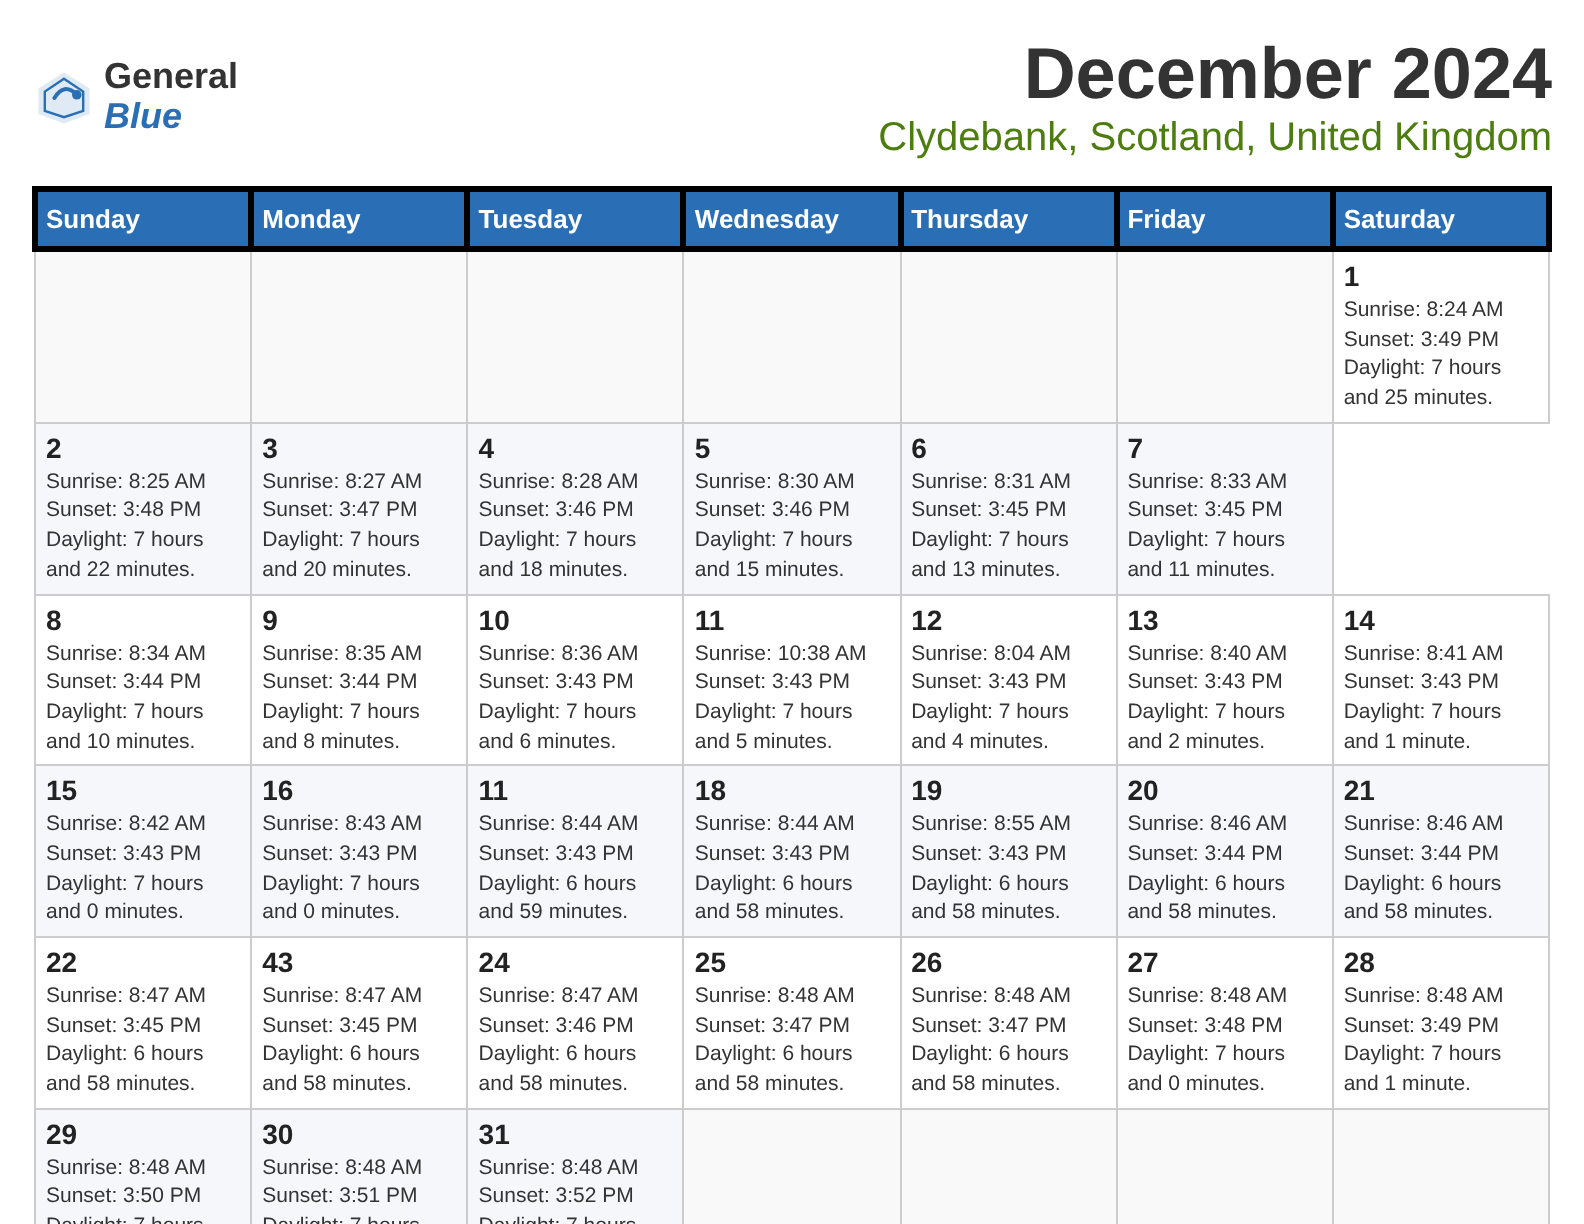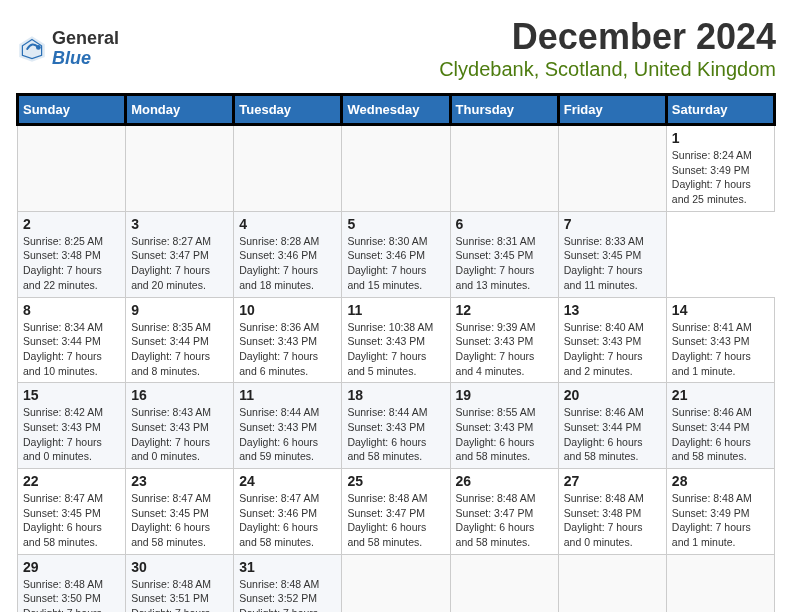--- a/index.html
+++ b/index.html
@@ -216,21 +216,21 @@
           <span class="day-number">11</span>
 <div class="day-info">
   <span>Sunrise: 10:38 AM</span><br>
   <span>Sunset: 3:43 PM</span><br>
   <span>Daylight: 7 hours and 5 minutes.</span>
 </div>
         </td>
         <td>
           <span class="day-number">12</span>
 <div class="day-info">
-  <span>Sunrise: 9:39 AM</span><br>
+  <span>Sunrise: 8:04 AM</span><br>
   <span>Sunset: 3:43 PM</span><br>
   <span>Daylight: 7 hours and 4 minutes.</span>
 </div>
         </td>
         <td>
           <span class="day-number">13</span>
 <div class="day-info">
   <span>Sunrise: 8:40 AM</span><br>
   <span>Sunset: 3:43 PM</span><br>
   <span>Daylight: 7 hours and 2 minutes.</span>
@@ -306,21 +306,21 @@
       <tr>
         <td>
           <span class="day-number">22</span>
 <div class="day-info">
   <span>Sunrise: 8:47 AM</span><br>
   <span>Sunset: 3:45 PM</span><br>
   <span>Daylight: 6 hours and 58 minutes.</span>
 </div>
         </td>
         <td>
-          <span class="day-number">23</span>
+          <span class="day-number">43</span>
 <div class="day-info">
   <span>Sunrise: 8:47 AM</span><br>
   <span>Sunset: 3:45 PM</span><br>
   <span>Daylight: 6 hours and 58 minutes.</span>
 </div>
         </td>
         <td>
           <span class="day-number">24</span>
 <div class="day-info">
   <span>Sunrise: 8:47 AM</span><br>

